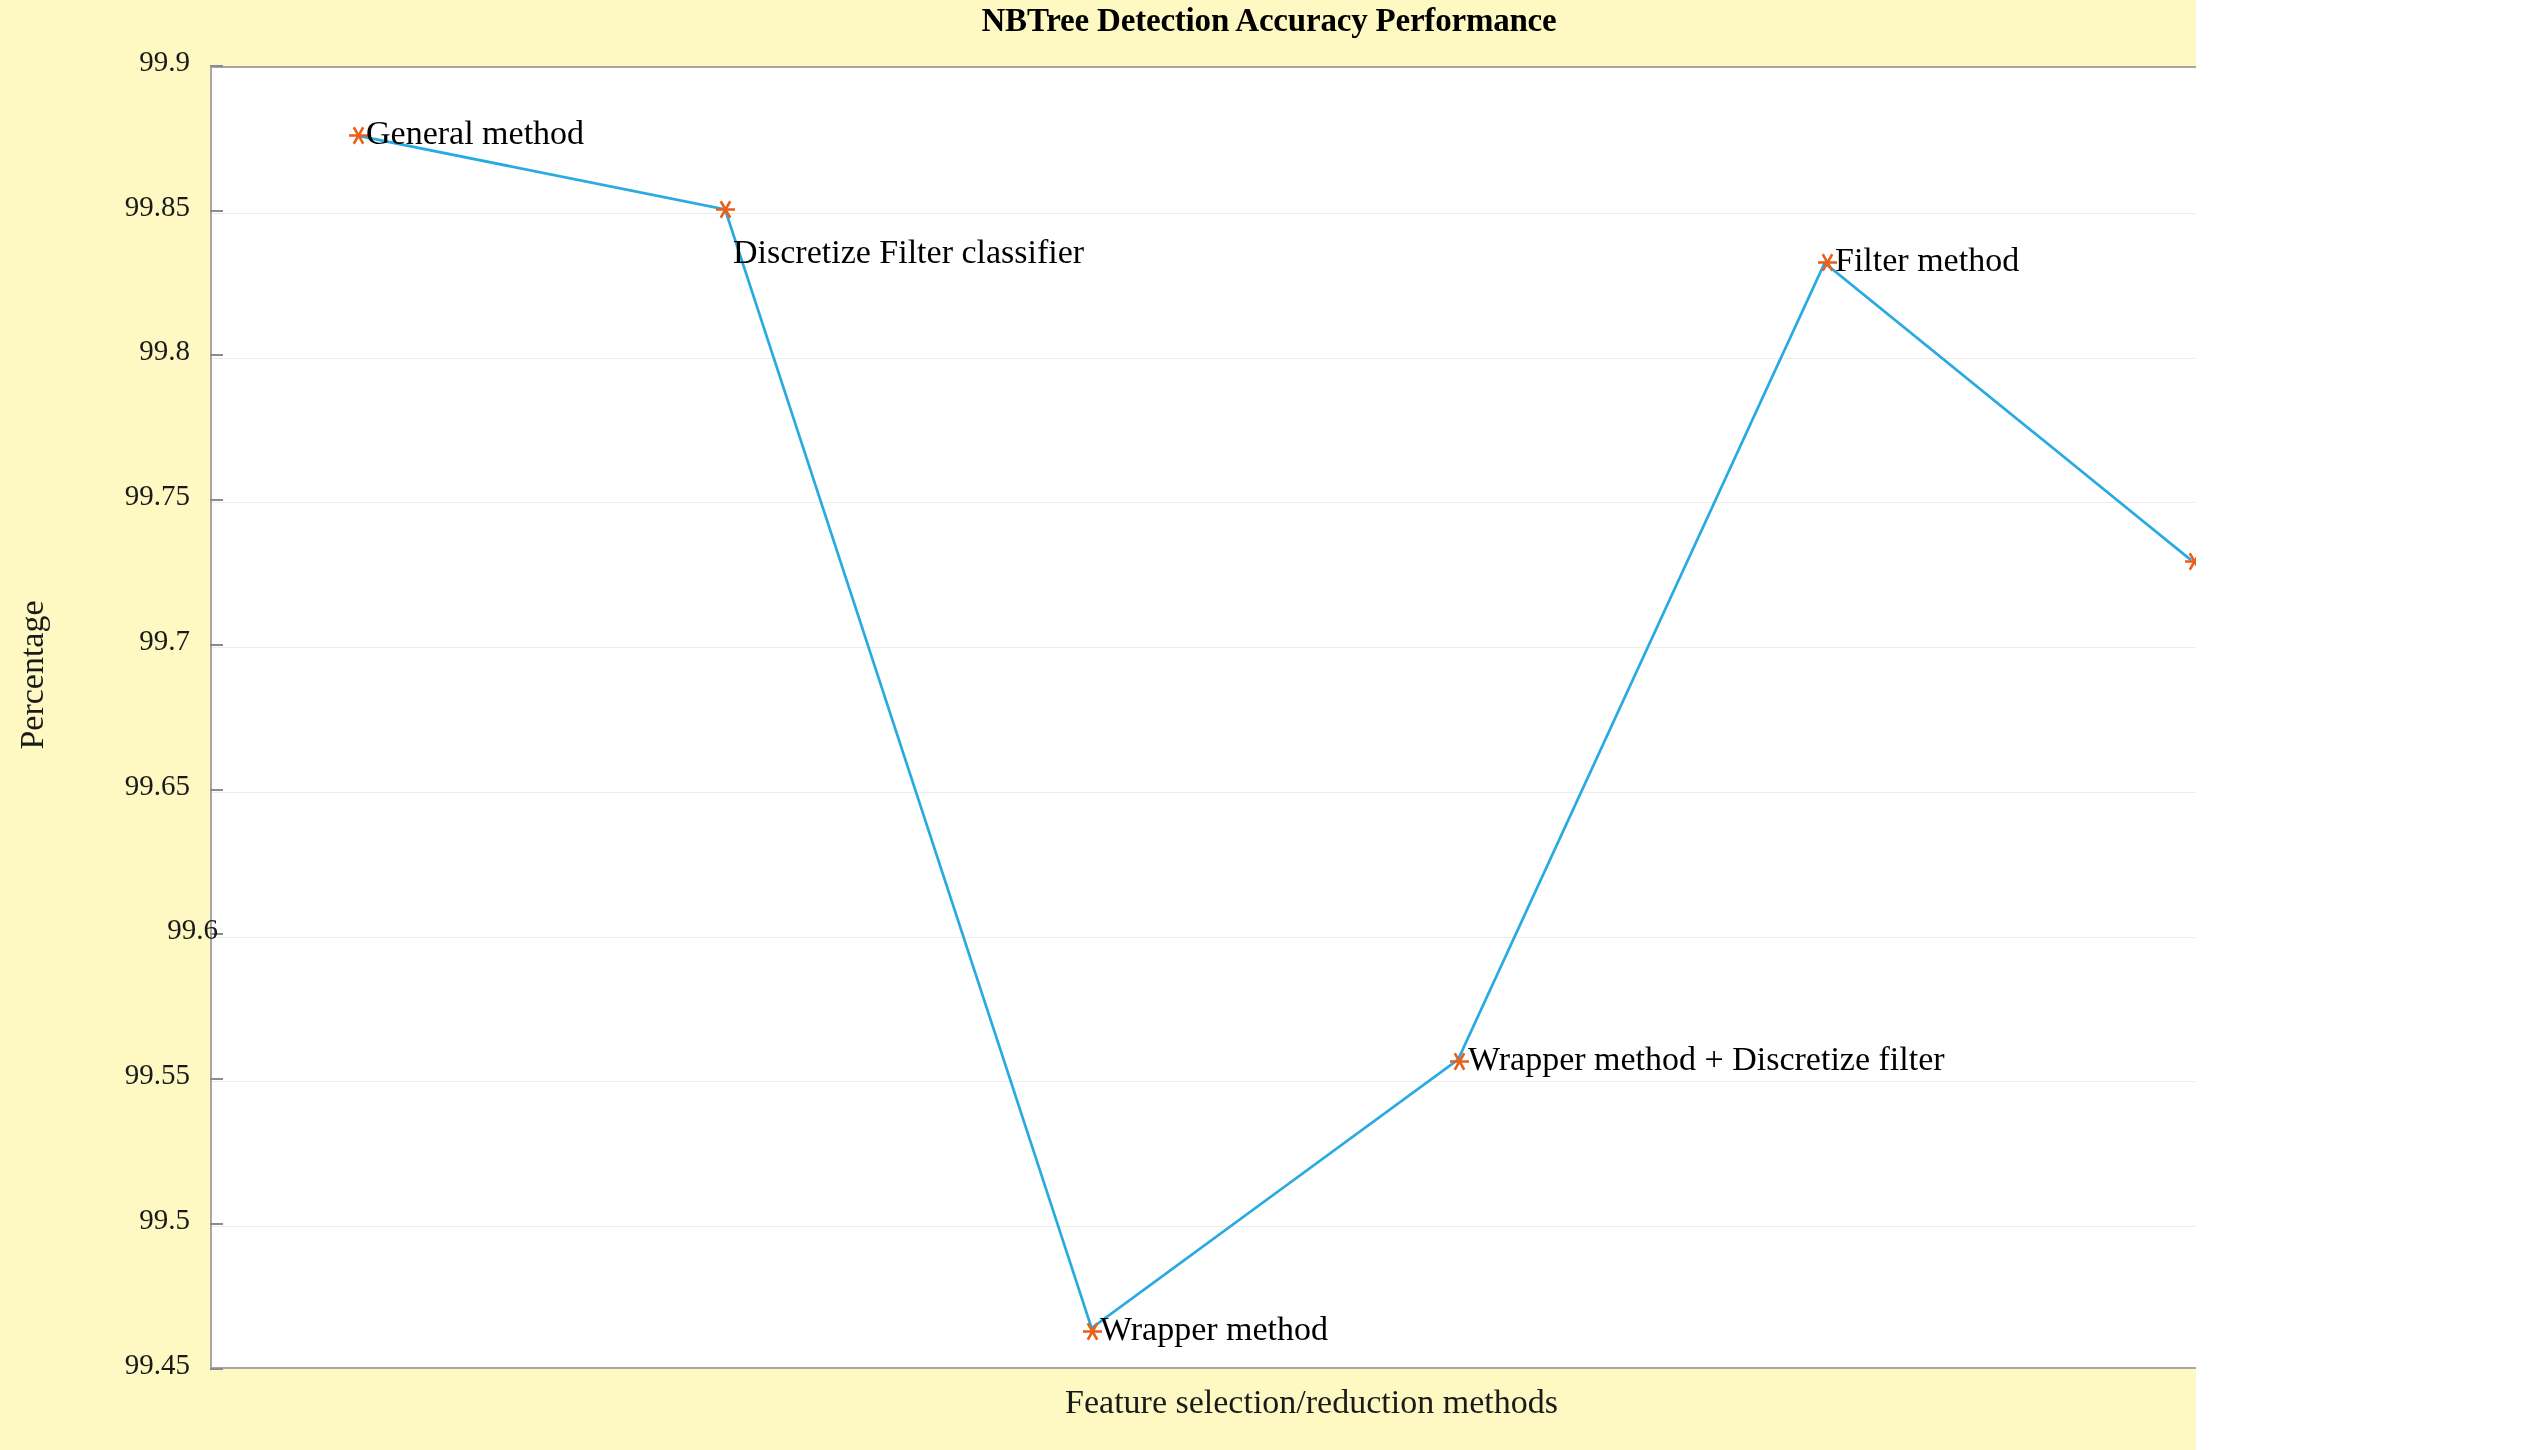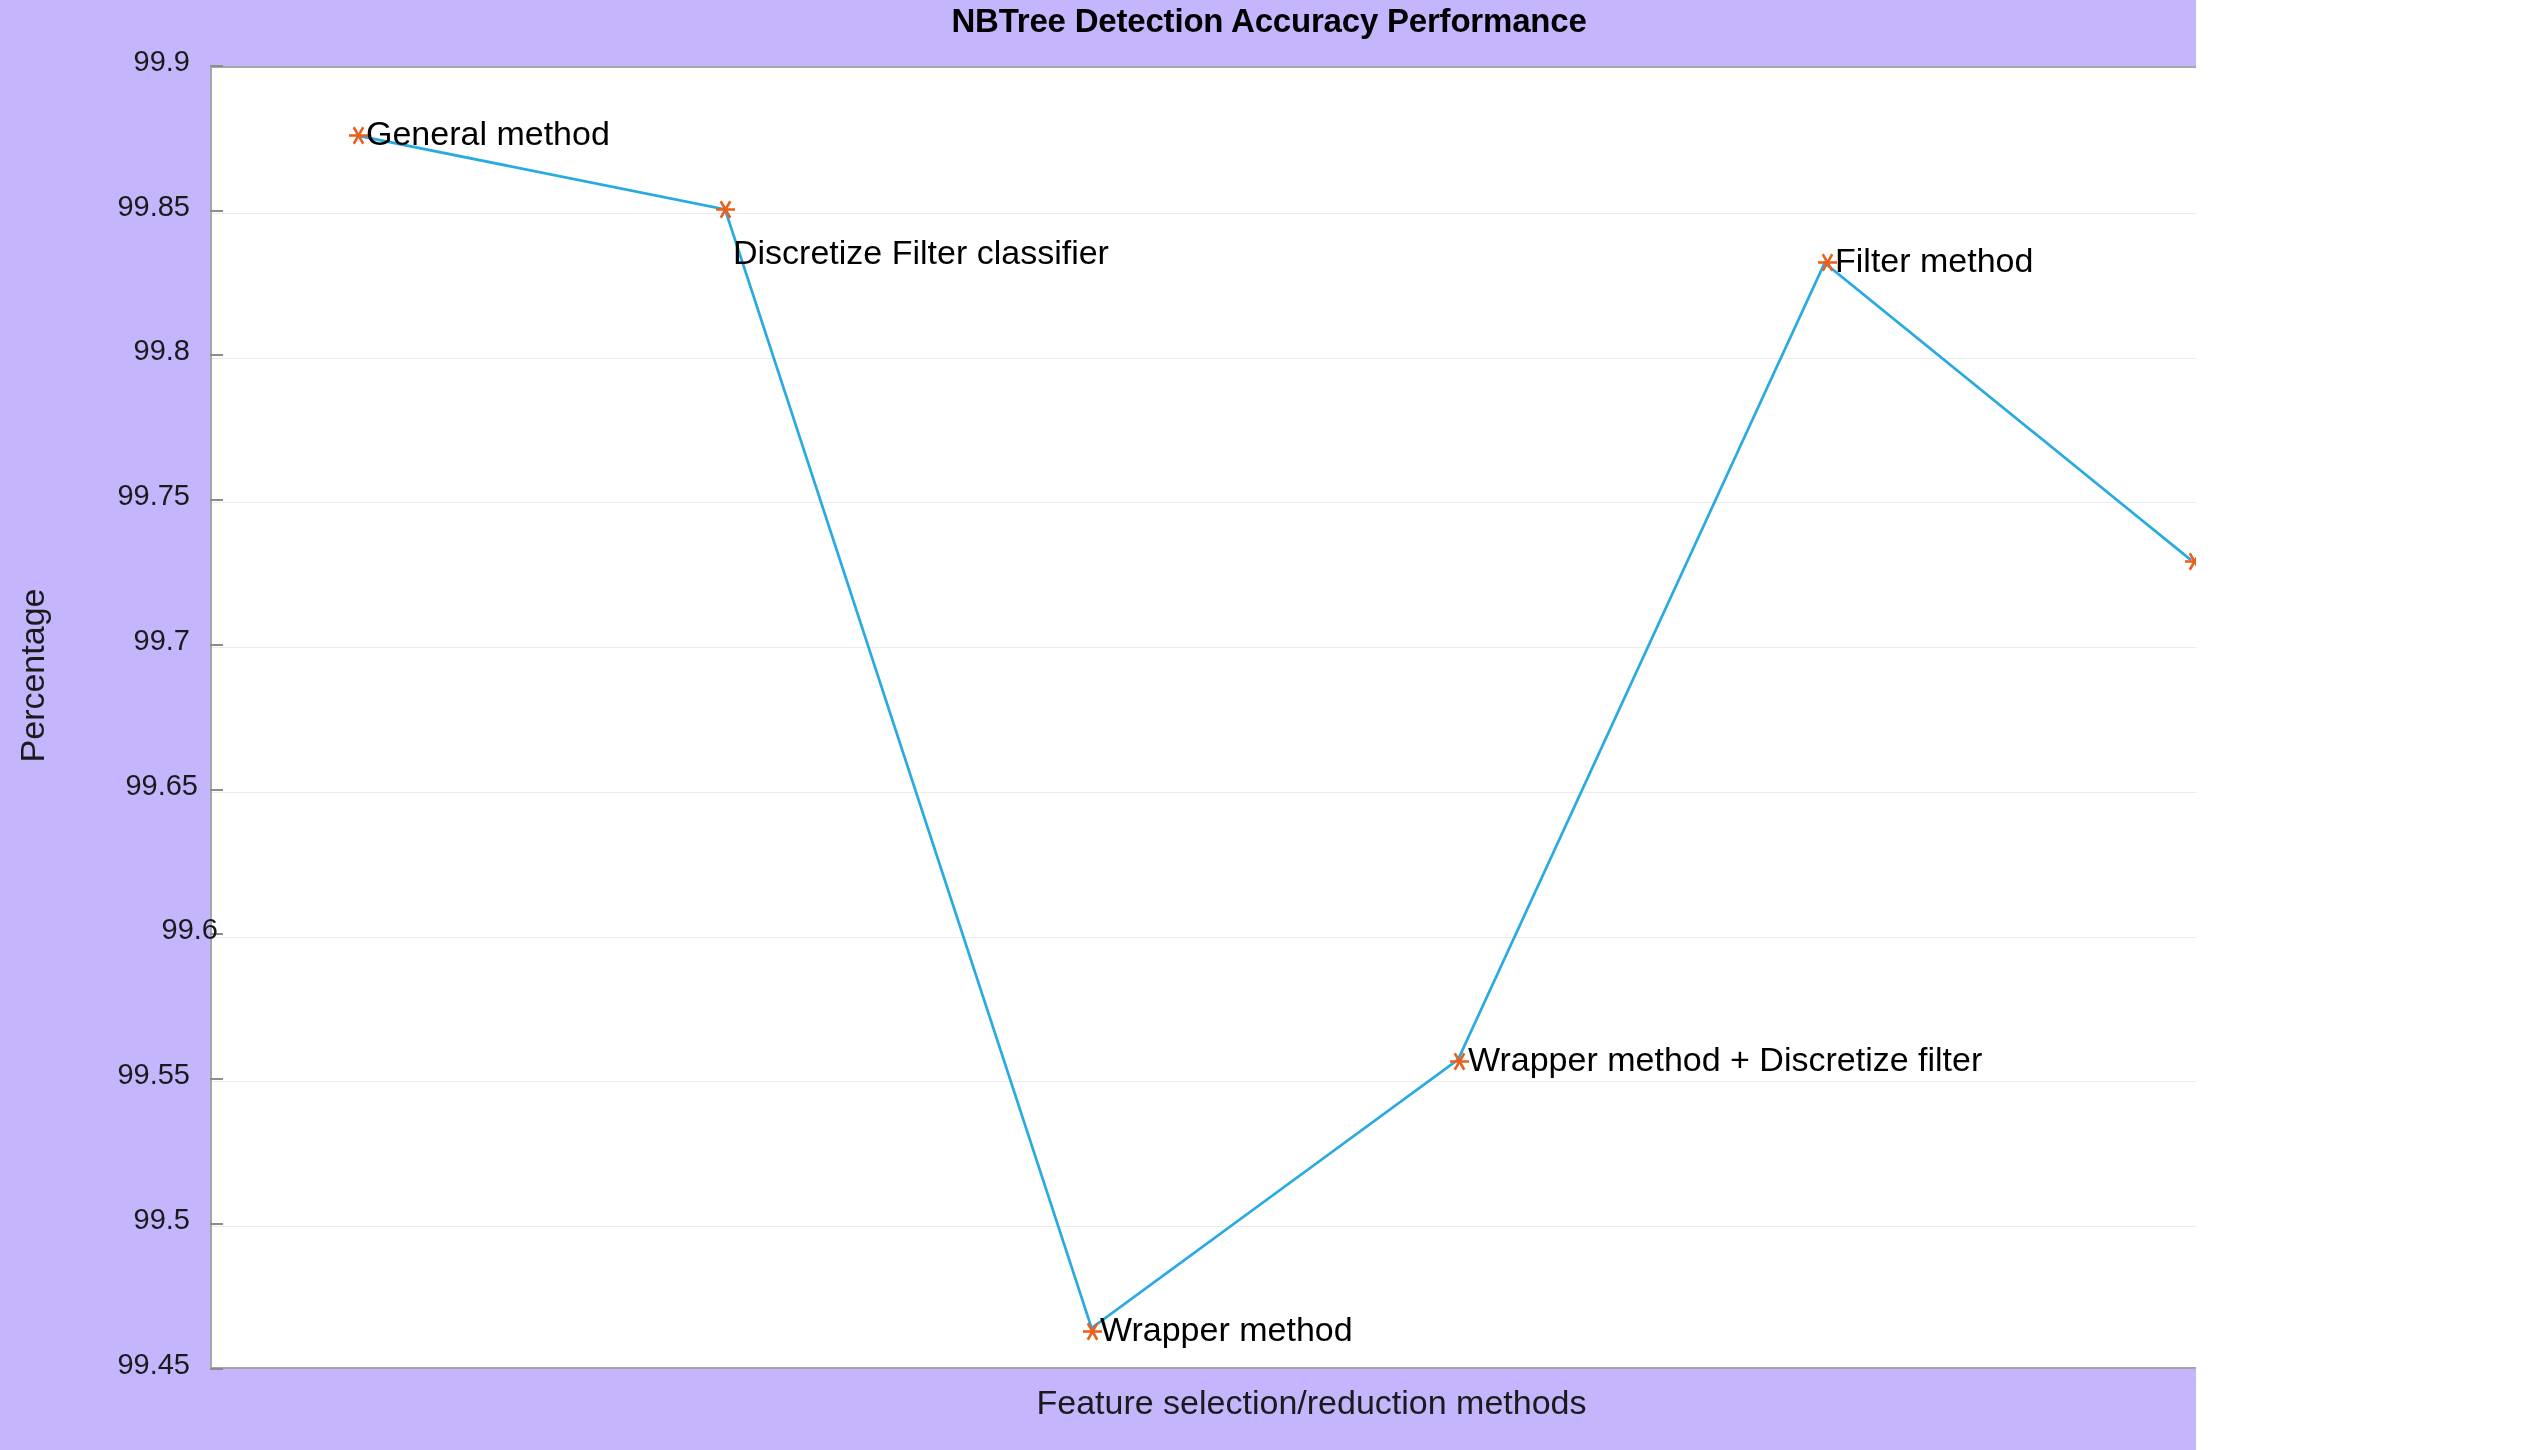--- a/index.html
+++ b/index.html
@@ -4,22 +4,22 @@
 <style>
   html, body {
     margin: 0;
     padding: 0;
     background: #ffffff;
   }
   #page {
     position: relative;
     width: 2196px;
     height: 1450px;
-    background: #c4b5fd;
-    font-family: Liberation Sans, sans-serif;
+    background: #fef9c3;
+    font-family: Liberation Serif, serif;
     overflow: hidden;
   }
 
   
   #chart-title {
     position: absolute;
     left: 0;
     top: 1.6px;
     width: 2538px;
     text-align: center;
@@ -176,21 +176,21 @@
   <div id="tick-layer">
       <div class="ytick-mark" style="top: 1368px;"></div>
       <div class="ytick-label" style="left: 0px; width: 190px; top: 1348px; right: auto;">99.45</div>
       <div class="ytick-mark" style="top: 1223px;"></div>
       <div class="ytick-label" style="left: 0px; width: 190px; top: 1203px; right: auto;">99.5</div>
       <div class="ytick-mark" style="top: 1078px;"></div>
       <div class="ytick-label" style="left: 0px; width: 190px; top: 1058px; right: auto;">99.55</div>
       <div class="ytick-mark" style="top: 933px;"></div>
       <div class="ytick-label" style="left: 0px; width: 190px; top: 913px; right: auto; padding-left: 28px;">99.6</div>
       <div class="ytick-mark" style="top: 789px;"></div>
-      <div class="ytick-label" style="left: 0px; width: 190px; top: 769px; right: auto; padding-left: 8px;">99.65</div>
+      <div class="ytick-label" style="left: 0px; width: 190px; top: 769px; right: auto;">99.65</div>
       <div class="ytick-mark" style="top: 644px;"></div>
       <div class="ytick-label" style="left: 0px; width: 190px; top: 624px; right: auto;">99.7</div>
       <div class="ytick-mark" style="top: 499px;"></div>
       <div class="ytick-label" style="left: 0px; width: 190px; top: 479px; right: auto;">99.75</div>
       <div class="ytick-mark" style="top: 354px;"></div>
       <div class="ytick-label" style="left: 0px; width: 190px; top: 334px; right: auto;">99.8</div>
       <div class="ytick-mark" style="top: 210px;"></div>
       <div class="ytick-label" style="left: 0px; width: 190px; top: 190px; right: auto;">99.85</div>
       <div class="ytick-mark" style="top: 65px;"></div>
       <div class="ytick-label" style="left: 0px; width: 190px; top: 45px; right: auto;">99.9</div>

